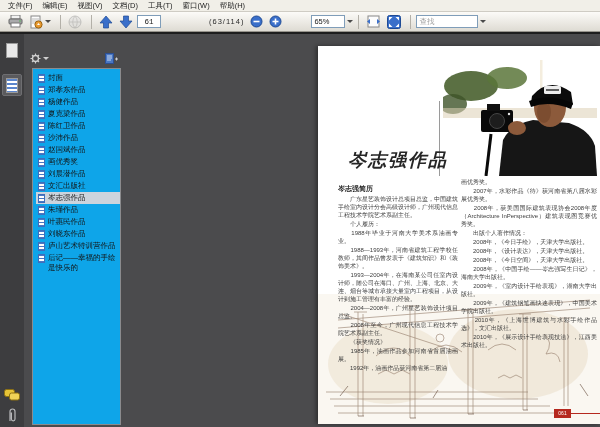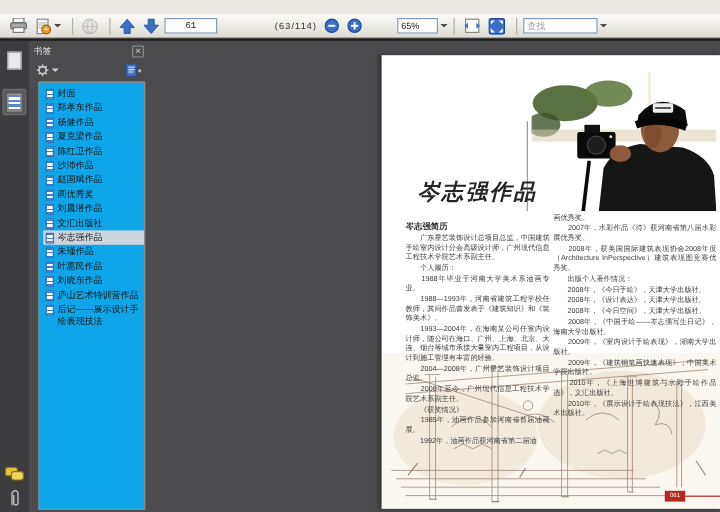--- a/index.html
+++ b/index.html
@@ -18,21 +18,21 @@
     background:linear-gradient(#fcfbf8,#dedbd3);
     border-bottom:1px solid #97948c;
     display:flex; align-items:center; padding-left:6px; }
   .tbtn { height:16px; display:flex; align-items:center; justify-content:center;
     padding:0 2px; margin-right:2px; border-radius:2px; }
   .tsep { width:1px; height:14px; background:#b3b0a8; margin:0 5px; }
   .caret { width:0; height:0; border-left:3px solid transparent; border-right:3px solid transparent;
     border-top:3px solid #4a4a4a; margin-left:2px; }
   .tinput { height:13px; border:1px solid #7f9db9; background:#fff; font-size:7.5px;
     padding:0 2px; color:#1a1a1a; }
-  #page-input { width:44px; text-align:center;font-family:Liberation Mono, monospace; }
+  #page-input { width:24px; text-align:center;font-family:Liberation Mono, monospace; }
   #zoom-input { width:34px;margin-left:25px; }
   #find-input { width:62px; }
   #find-input::placeholder { color:#9a9a9a; }
   .tlabel { font-size:7.5px; color:#2a2a2a; margin:0 4px; letter-spacing:1px;padding-left:44px; }
   .disabled { opacity:.45; }
 
   
   #content { position:absolute; left:0; top:32px; width:600px; height:395px;
     background:#4b4b4d; border-top:2px solid #1e1e1e; }
 
@@ -82,20 +82,29 @@
   #sketch { position:absolute; left:0; top:248px; width:282px; height:130px; z-index:1; }
   #badge { position:absolute; left:236px; top:363px; width:17px; height:9px; background:#b5281e;
     color:#fff; font-size:5px; line-height:9px; text-align:center; z-index:4; }
   #badge-line { position:absolute; left:253px; top:367px; width:29px; height:1px; background:#b5281e; z-index:4; }
 </style>
 </head>
 <body>
 
 <div id="app">
 
+  <div id="menubar">
+    <span class="menu-item">文件(F)</span>
+    <span class="menu-item">编辑(E)</span>
+    <span class="menu-item">视图(V)</span>
+    <span class="menu-item">文档(D)</span>
+    <span class="menu-item">工具(T)</span>
+    <span class="menu-item">窗口(W)</span>
+    <span class="menu-item">帮助(H)</span>
+  </div>
 
   <div id="toolbar">
     <div class="tbtn">
       <svg width="15" height="13" viewBox="0 0 15 13">
         <rect x="3" y="0" width="9" height="4" fill="#f2f2f2" stroke="#777"></rect>
         <rect x="1" y="4" width="13" height="5" rx="1" fill="#a9a9ab" stroke="#666"></rect>
         <rect x="3" y="8" width="9" height="4" fill="#fff" stroke="#777"></rect>
         <circle cx="12" cy="6" r="0.8" fill="#4caf50"></circle>
       </svg>
     </div>
@@ -176,24 +185,20 @@
           <rect x="5.5" y="4" width="10" height="7" rx="2" fill="#f0d357" stroke="#8d7113"></rect>
         </svg>
       </div>
       <div class="strip-slot" style="top:370px">
         <svg width="10" height="16" viewBox="0 0 10 16">
           <path d="M3,14 V4.5 a2.5,2.5 0 0 1 5,0 V12 a1.8,1.8 0 0 1 -3.6,0 V5.5" fill="none" stroke="#b9b9bb" stroke-width="1.2"></path>
         </svg>
       </div>
     </div>
 
-    <div id="panel-head">
-      <span id="panel-title">书签</span>
-      <span id="panel-close">×</span>
-    </div>
     <div id="panel-opts">
       <svg width="11" height="11" viewBox="0 0 11 11">
         <circle cx="5.5" cy="5.5" r="3" fill="none" stroke="#cfcfcf" stroke-width="1.4"></circle>
         <path d="M5.5,0.5 v2 M5.5,8.5 v2 M0.5,5.5 h2 M8.5,5.5 h2 M2,2 l1.4,1.4 M9,2 L7.6,3.4 M2,9 l1.4,-1.4 M9,9 L7.6,7.6" stroke="#cfcfcf" stroke-width="1.1"></path>
       </svg>
       <span class="caret" style="border-top-color:#cfcfcf"></span>
       <span id="opts-spacer"></span>
       <svg width="13" height="12" viewBox="0 0 13 12">
         <rect x="0.5" y="0.5" width="8" height="10" fill="#4a78c4" stroke="#2c4f92"></rect>
         <path d="M2,3 h5 M2,5 h5 M2,7 h4" stroke="#dce6f5" stroke-width="0.9"></path>
@@ -257,21 +262,21 @@
       <div class="bm-row">
           <span class="bm-ico"></span>
           <span class="bm-label">刘晓东作品</span>
         </div>
       <div class="bm-row">
           <span class="bm-ico"></span>
           <span class="bm-label">庐山艺术特训营作品</span>
         </div>
       <div class="bm-row">
           <span class="bm-ico"></span>
-          <span class="bm-label">后记——展示设计手绘表现技法</span>
+          <span class="bm-label">后记——幸福的手绘是快乐的</span>
         </div>
     </div>
 
     <div id="page">
 
       <svg id="photo" viewBox="0 0 154 116" preserveAspectRatio="none">
         <defs>
           <linearGradient id="bggraid" x1="0" y1="0" x2="0" y2="1">
             <stop offset="0" stop-color="#e3d3b2"></stop>
             <stop offset="0.5" stop-color="#cfae7e"></stop>

